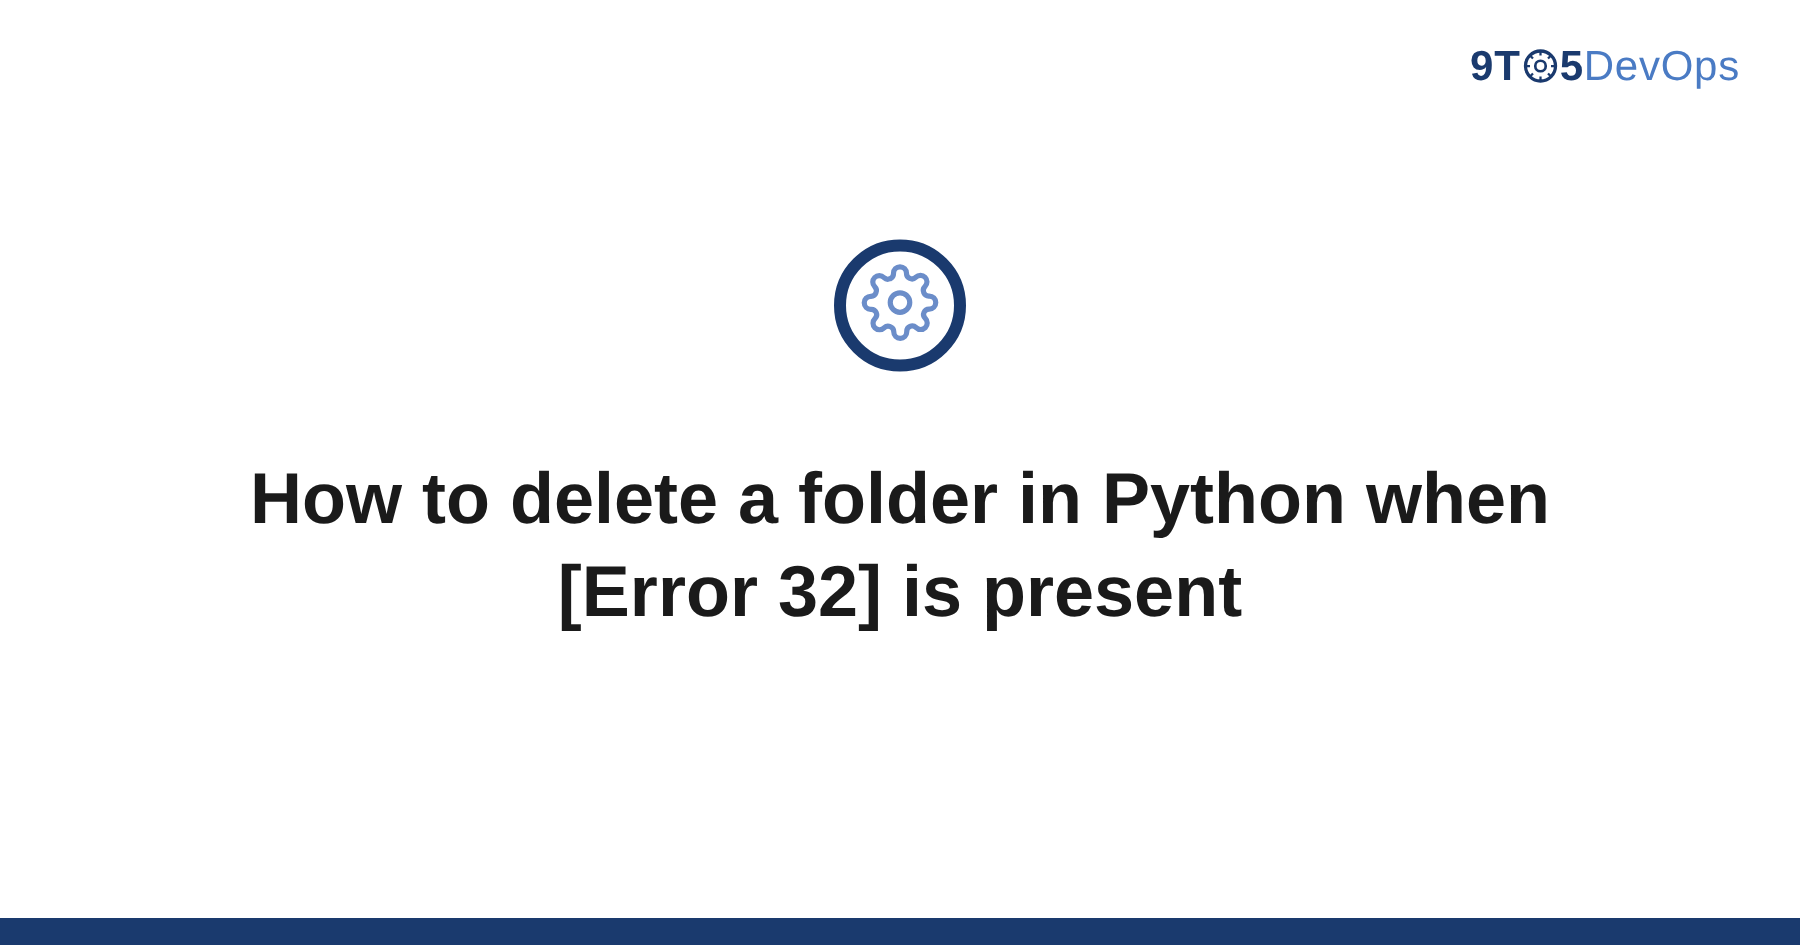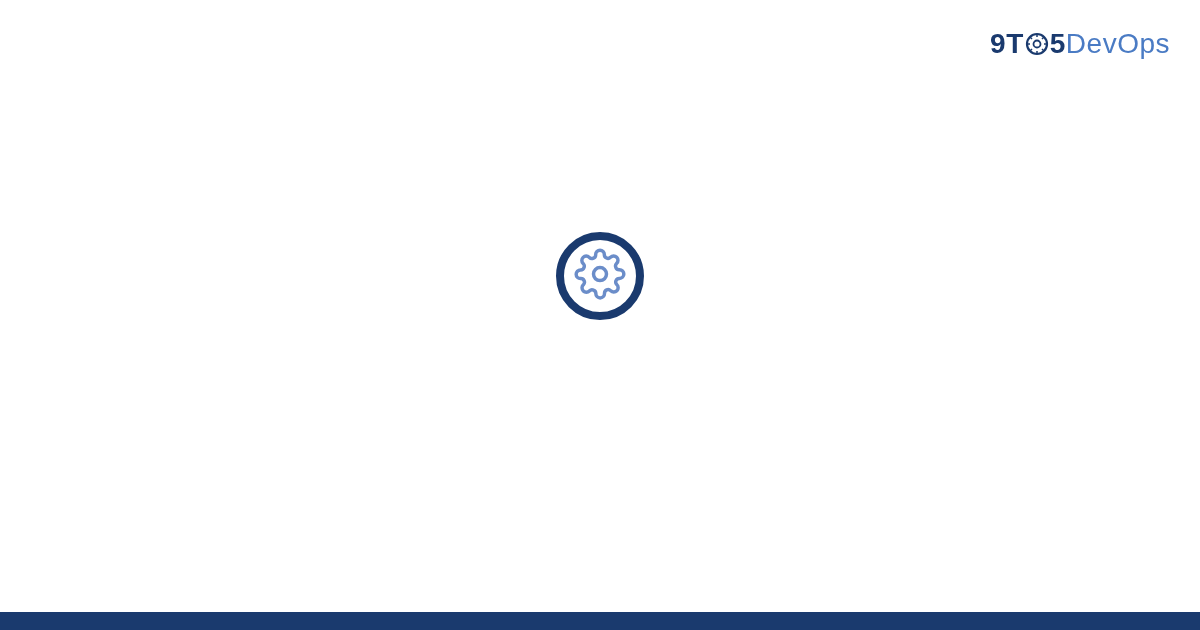--- a/index.html
+++ b/index.html
@@ -11,21 +11,21 @@
       width: 1200px;
       height: 630px;
       font-family: Arial, Helvetica, sans-serif;
       background: #ffffff;
       position: relative;
       overflow: hidden;
     }
     .logo {
       position: absolute;
       top: 28px;
-      right: 30px;
+      right: 40px;
       font-size: 28px;
       font-weight: 600;
       letter-spacing: 0.5px;
     }
     .logo-9t {
       color: #1a3a6e;
       font-weight: 700;
     }
     .logo-gear {
       display: inline-flex;
@@ -92,15 +92,16 @@
 
 <div class="center-content">
   <div class="icon-circle">
     <span>
       <svg width="52" height="52" viewBox="0 0 24 24" fill="none" stroke="#6b8dc9" stroke-width="1.6" stroke-linecap="round" stroke-linejoin="round">
         <circle cx="12" cy="12" r="3"></circle>
         <path d="M19.4 15a1.65 1.65 0 0 0 .33 1.82l.06.06a2 2 0 0 1 0 2.83 2 2 0 0 1-2.83 0l-.06-.06a1.65 1.65 0 0 0-1.82-.33 1.65 1.65 0 0 0-1 1.51V21a2 2 0 0 1-2 2 2 2 0 0 1-2-2v-.09A1.65 1.65 0 0 0 9 19.4a1.65 1.65 0 0 0-1.82.33l-.06.06a2 2 0 0 1-2.83 0 2 2 0 0 1 0-2.83l.06-.06a1.65 1.65 0 0 0 .33-1.82 1.65 1.65 0 0 0-1.51-1H3a2 2 0 0 1-2-2 2 2 0 0 1 2-2h.09A1.65 1.65 0 0 0 4.6 9a1.65 1.65 0 0 0-.33-1.82l-.06-.06a2 2 0 0 1 0-2.83 2 2 0 0 1 2.83 0l.06.06a1.65 1.65 0 0 0 1.82.33H9a1.65 1.65 0 0 0 1-1.51V3a2 2 0 0 1 2-2 2 2 0 0 1 2 2v.09a1.65 1.65 0 0 0 1 1.51 1.65 1.65 0 0 0 1.82-.33l.06-.06a2 2 0 0 1 2.83 0 2 2 0 0 1 0 2.83l-.06.06a1.65 1.65 0 0 0-.33 1.82V9a1.65 1.65 0 0 0 1.51 1H21a2 2 0 0 1 2 2 2 2 0 0 1-2 2h-.09a1.65 1.65 0 0 0-1.51 1z"></path>
       </svg>
     </span>
   </div>
+  <h1 class="title">How to delete a folder in Python when [Error 32] is present</h1>
 </div>
 
 <div class="bottom-bar"></div>
 
 </body></html>

